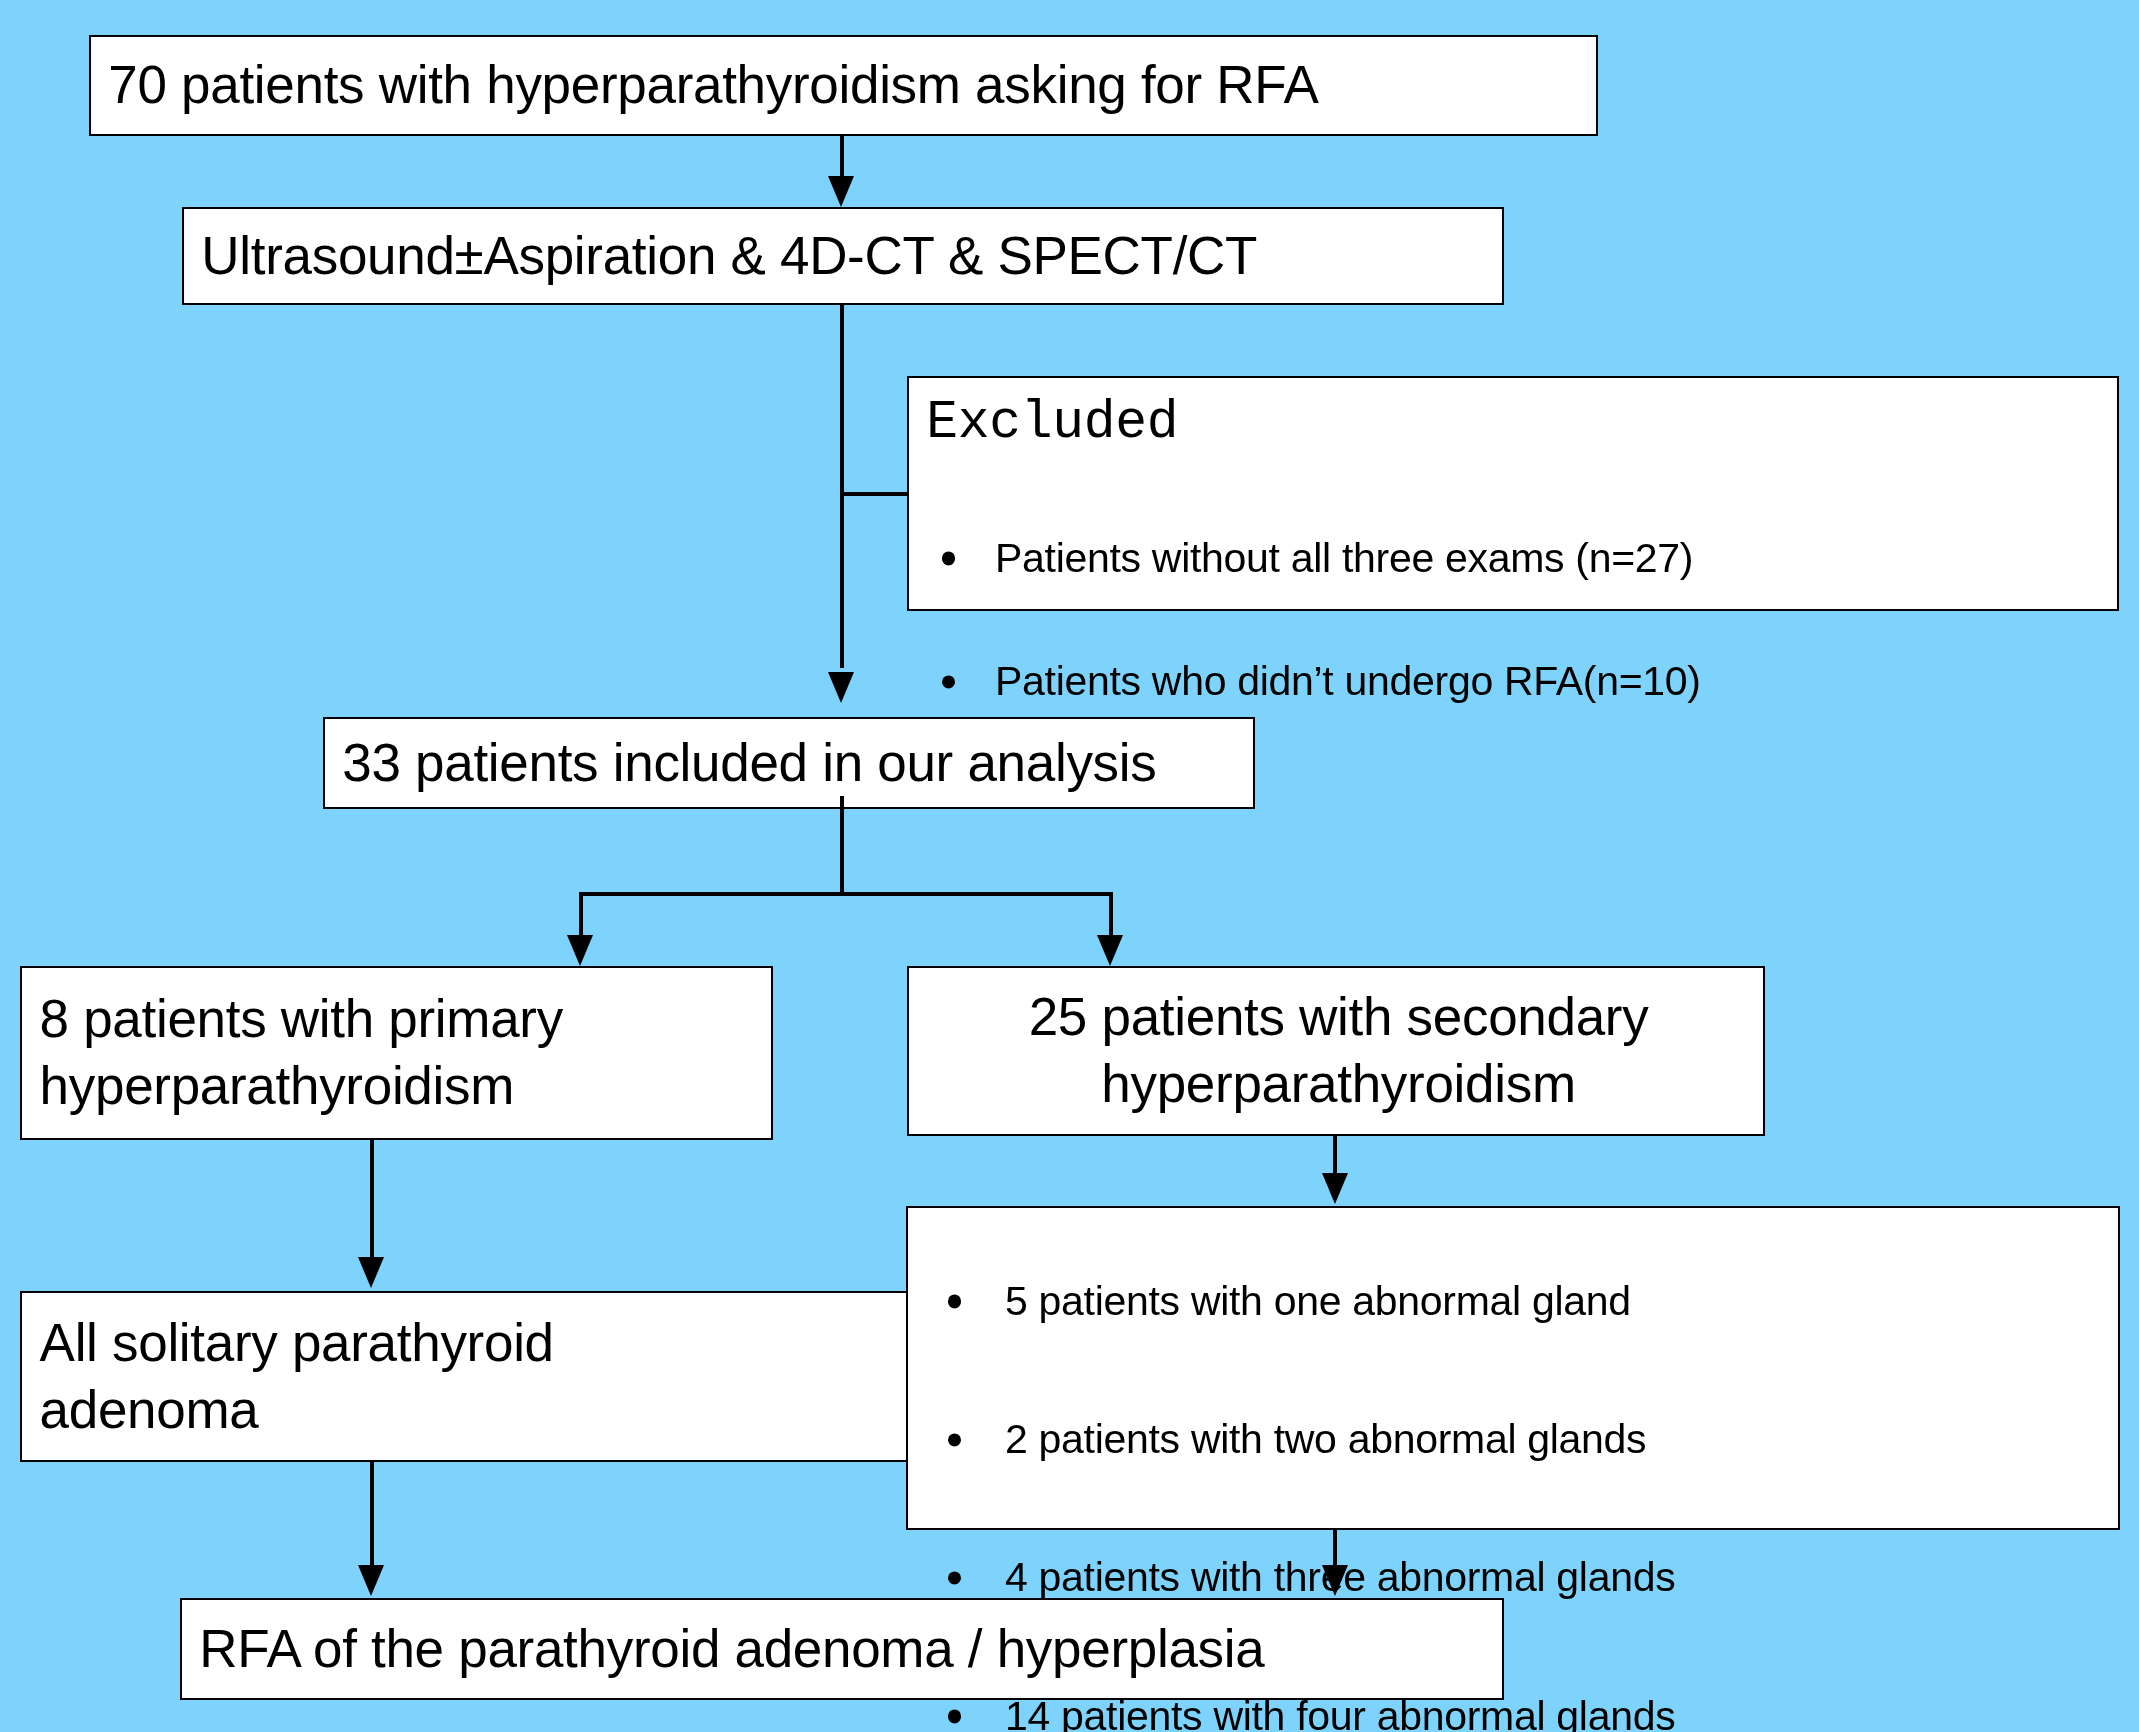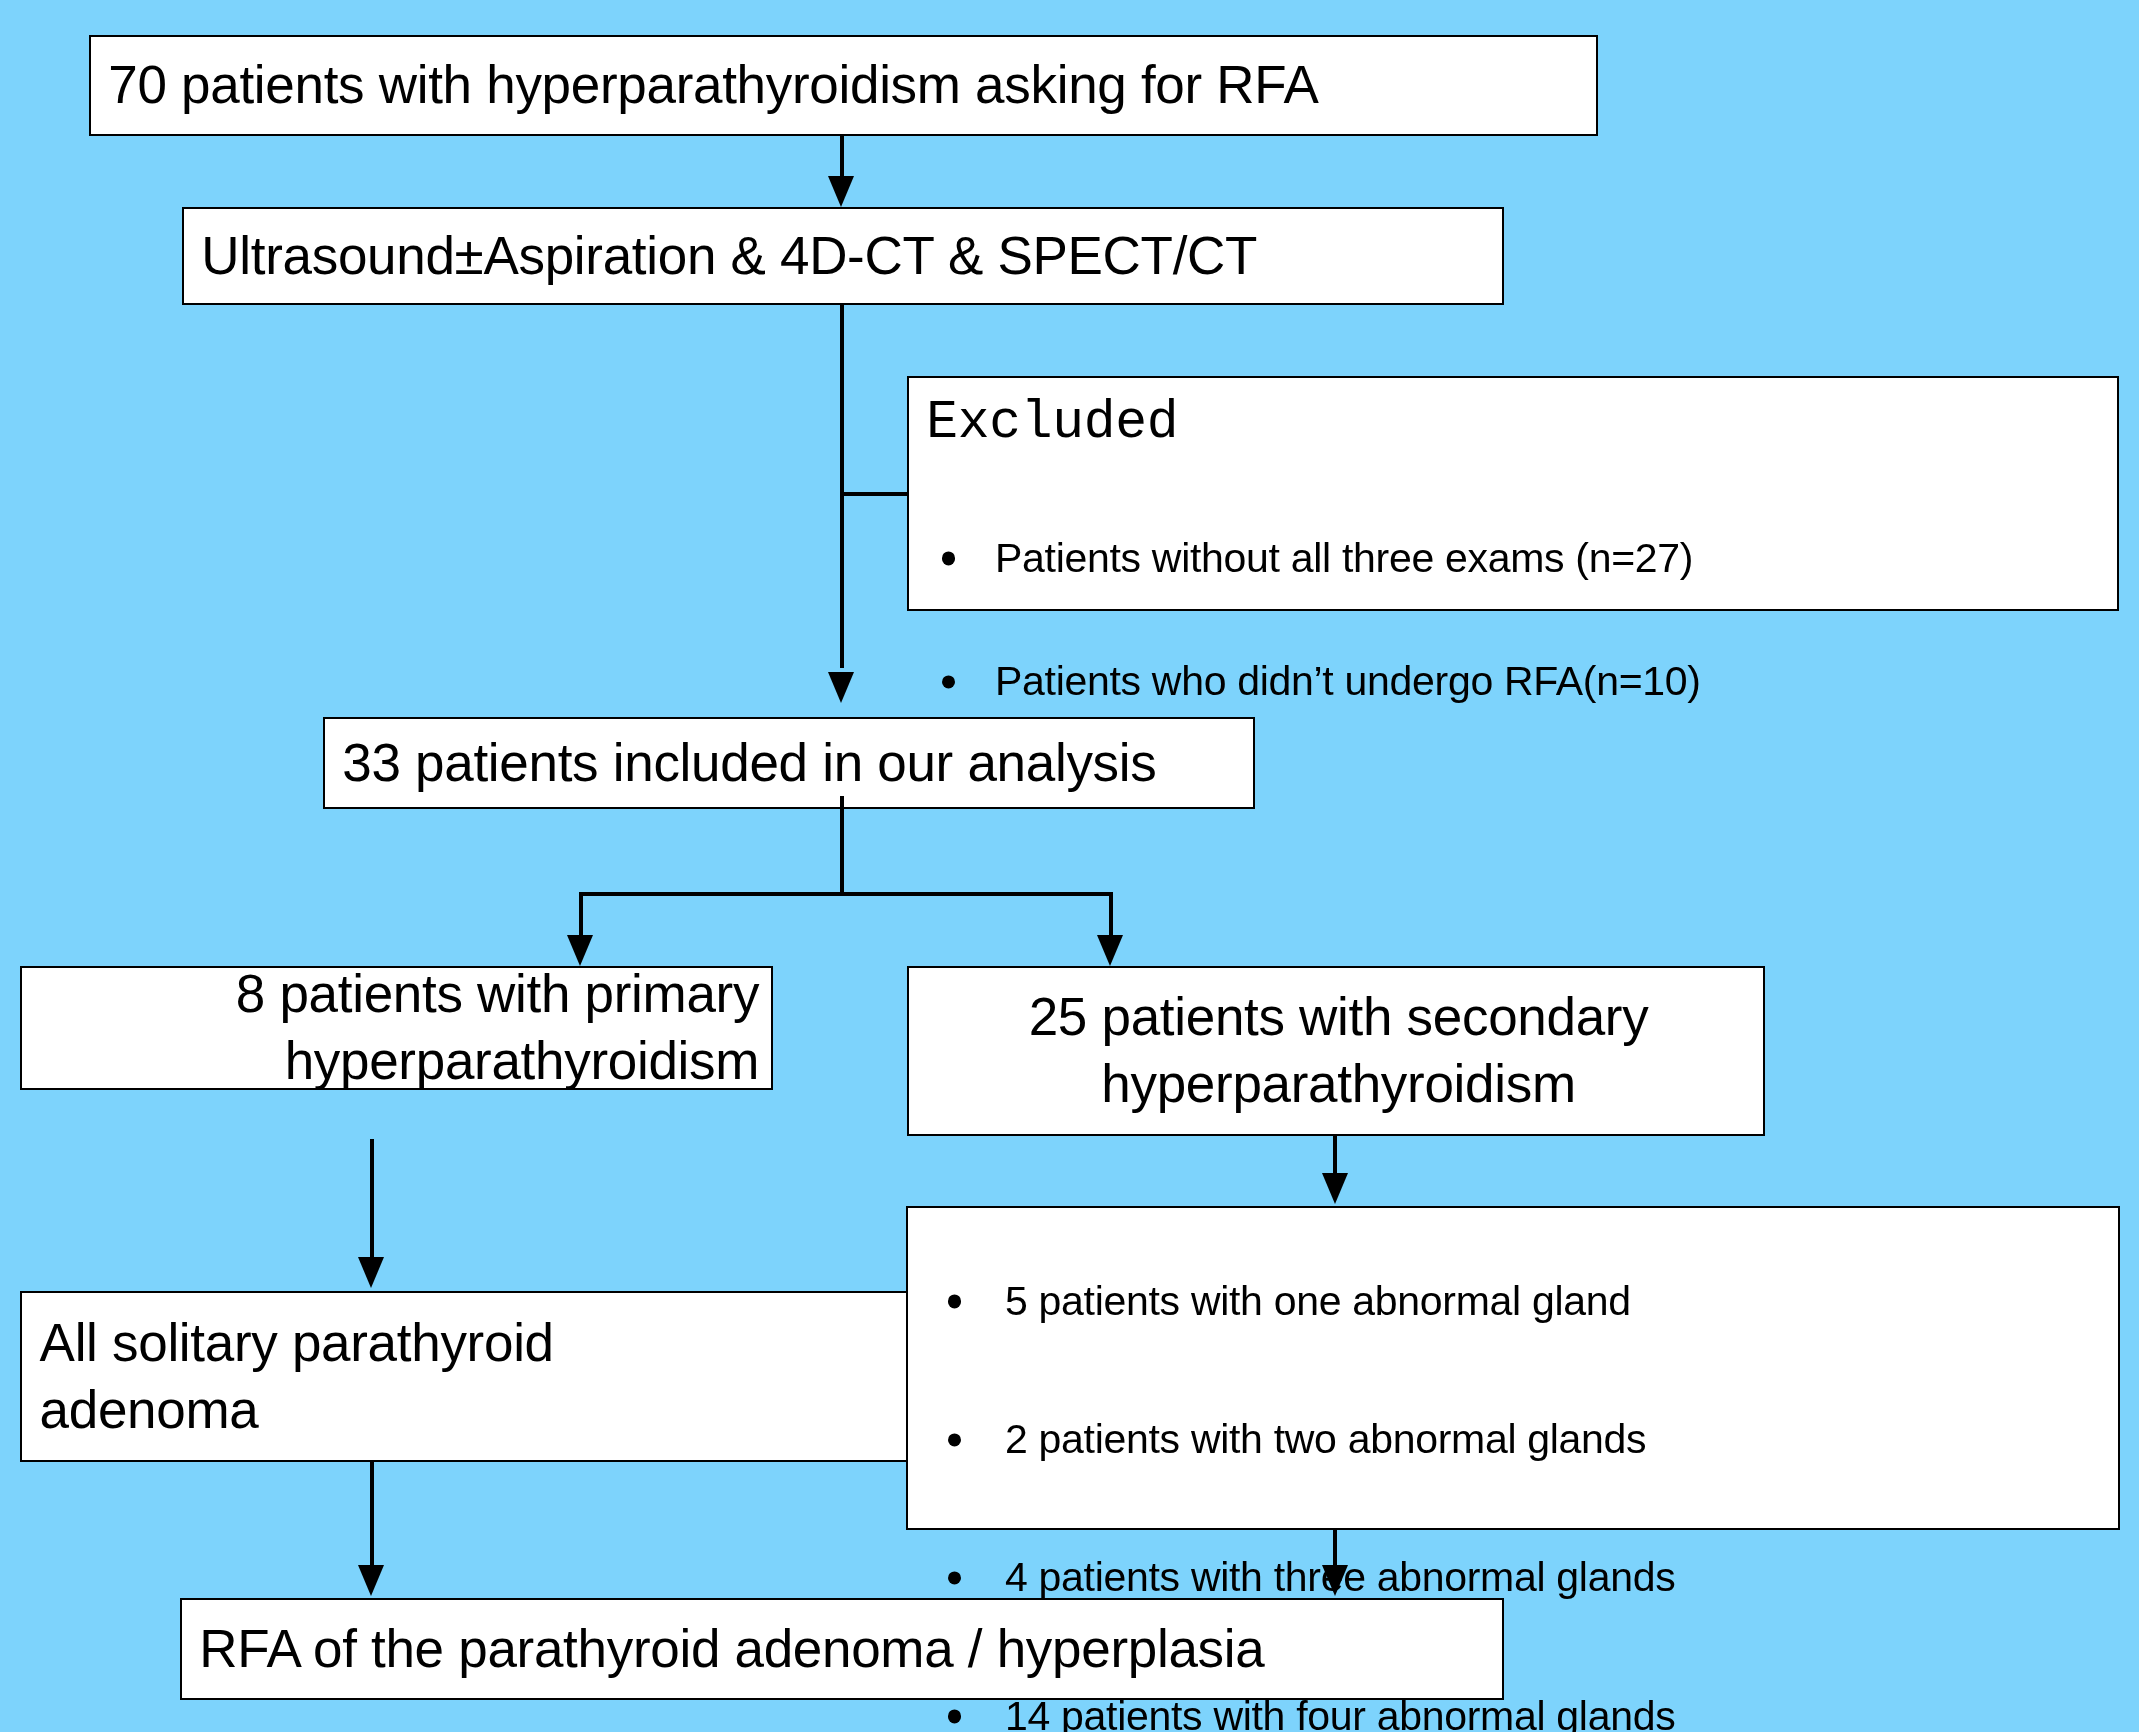--- a/index.html
+++ b/index.html
@@ -29,21 +29,21 @@
     white-space:pre-line;
   }
   .node .txt{display:block;}
   .pad-h{padding-left:17.3px;padding-right:12.2px;}
 
   
   #node-screened { left:89px;  top:35px;   width:1509px; height:101px; }
   #node-imaging  { left:182px;  top:207px;  width:1322px; height:98px; }
   #node-excluded { left:907px; top:376px;  width:1212px; height:235px; justify-content:flex-start; padding-top:12.2px;}
   #node-included { left:323px;  top:704px; width:932px; height:92px;margin-top:13px; }
-  #node-primary  { left:20.3px;   top:966px; width:753px; height:124px;text-align:right; }
+  #node-primary  { left:20.3px;   top:966px; width:753px; height:174px; }
   #node-secondary{ left:907px; top:966px; width:858px; height:170px;text-align:center; }
   #node-adenoma  { left:20.3px;   top:1291px; width:902px; height:171px; }
   #node-glands   { left:906px; top:1206px; width:1214px; height:324px; justify-content:flex-start;}
   #node-rfa      { left:180px;  top:1598px; width:1324px; height:102px; }
 
   
   .excl-title{font-size:53px;margin:0 0 8.1px 0;padding-left:17.3px;font-family:Liberation Mono, monospace;}
   .bullets{list-style:none;margin:0;padding:0;}
   .bullets li{
     position:relative;

